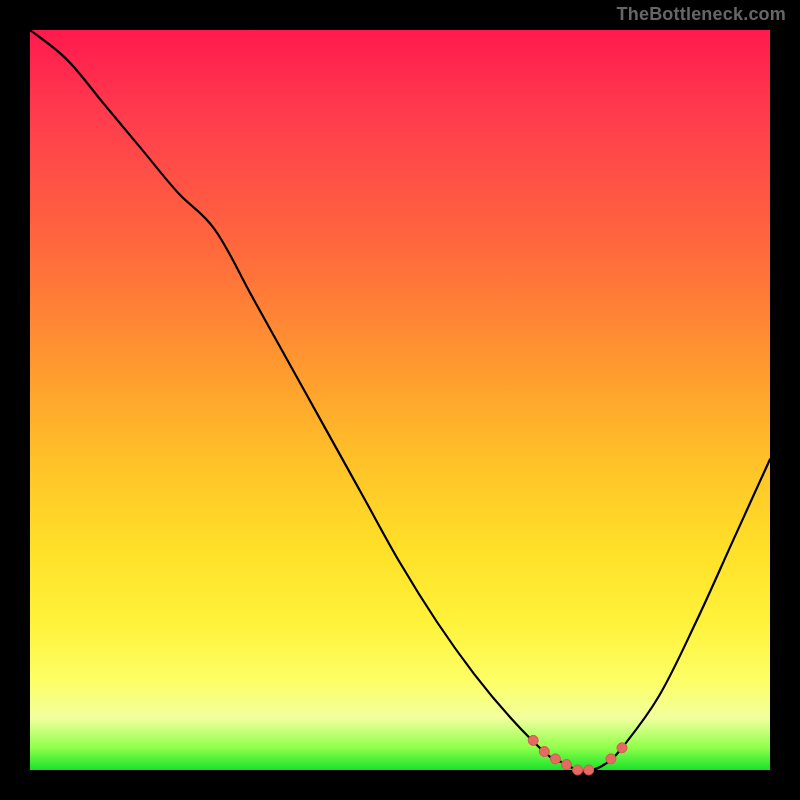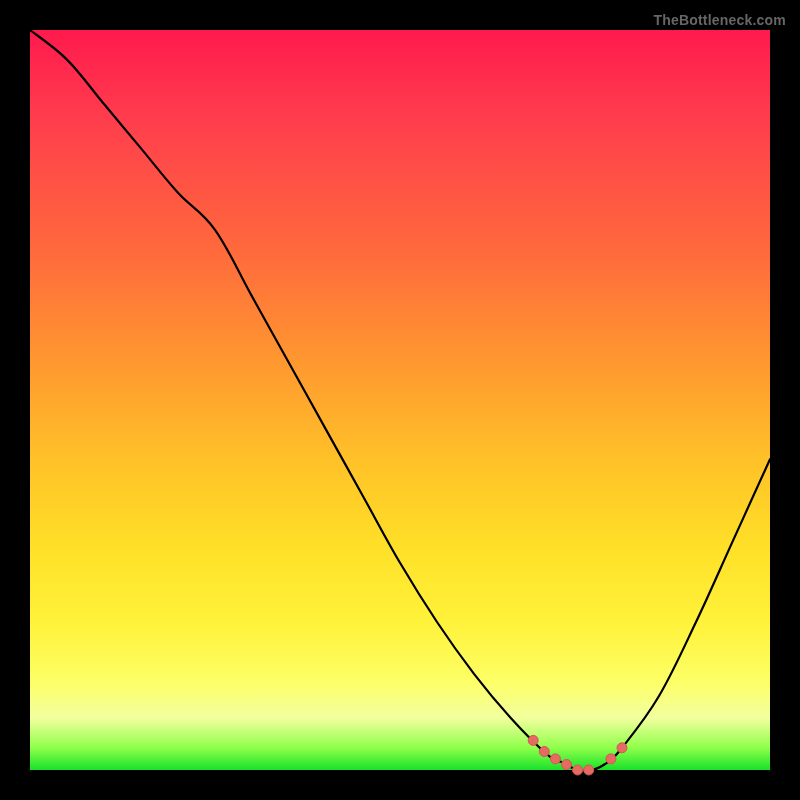--- a/index.html
+++ b/index.html
@@ -11,24 +11,24 @@
     overflow: hidden;
     font-family: Arial, Helvetica, sans-serif;
   }
   .stage {
     position: relative;
     width: 800px;
     height: 800px;
   }
   .watermark {
     position: absolute;
-    top: 12px;
+    top: 4px;
     right: 14px;
     color: #666666;
-    font-size: 14px;
+    font-size: 18px;
     font-weight: bold;
     letter-spacing: 0.2px;
     z-index: 10;
   }
   
   .plot {
     position: absolute;
     left: 30px;
     top: 30px;
     width: 740px;

